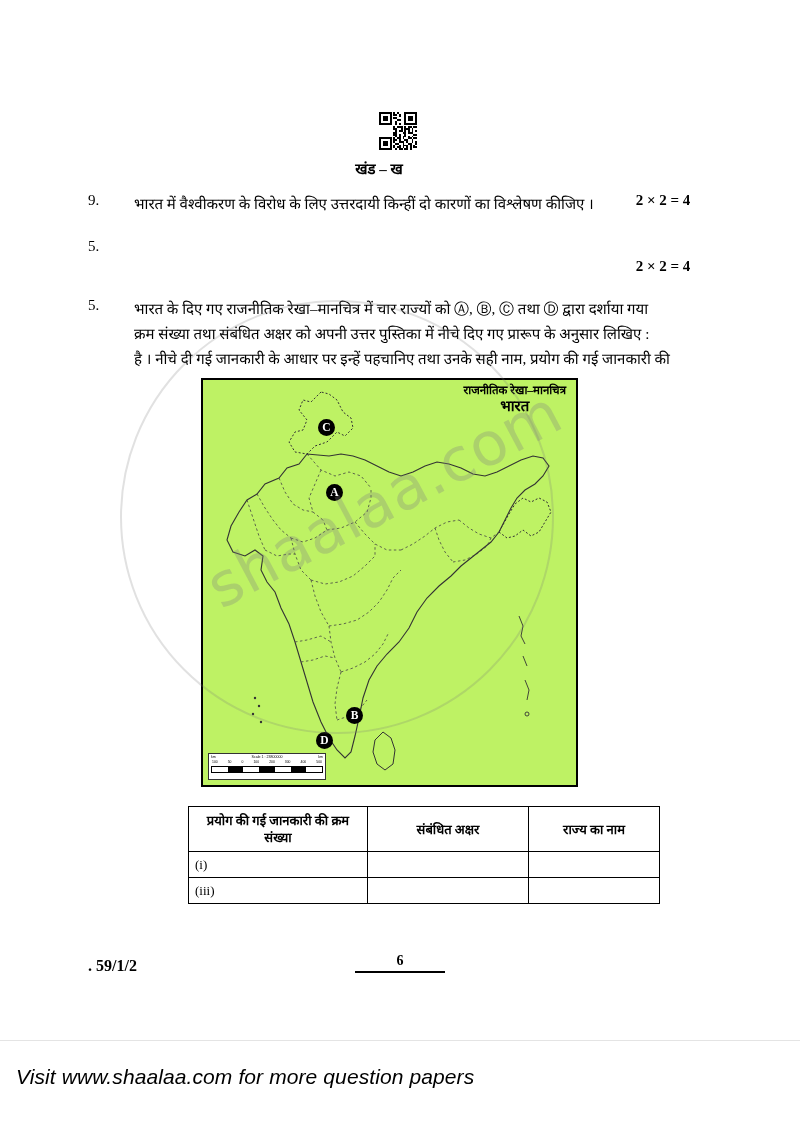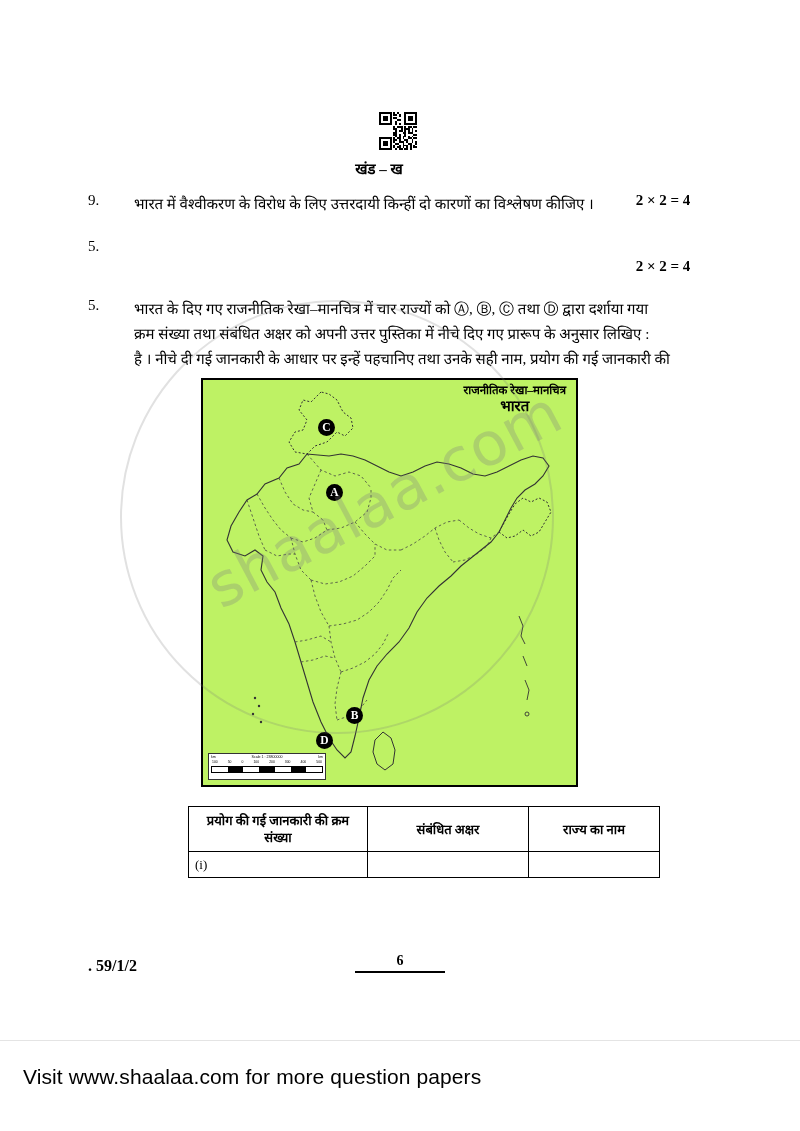--- a/index.html
+++ b/index.html
@@ -272,26 +272,27 @@
     position: absolute;
     left: 0;
     top: 1040px;
     width: 800px;
     height: 91px;
     background: #fff;
     border-top: 1px solid #e4e4e4;
   }
   #banner-text {
     position: absolute;
-    left: 23px;
+    left: 16px;
     top: 24px;
     font-family: "Liberation Sans", sans-serif;
     font-size: 21px;
     color: #000;
     letter-spacing: 0.1px;
+    font-style: italic;
   }
 </style>
 </head>
 <body>
 
 <div id="page">
 
   <div id="watermark-layer">
     <div id="watermark-arc"></div>
     <div id="watermark-text">shaalaa.com</div>
@@ -517,20 +518,25 @@
         <th class="col-b">संबंधित अक्षर</th>
         <th class="col-c">राज्य का नाम</th>
       </tr>
     </thead>
     <tbody>
       <tr>
         <td>(i)</td>
         <td></td>
         <td></td>
       </tr>
+      <tr>
+        <td>(iii)</td>
+        <td></td>
+        <td></td>
+      </tr>
     </tbody>
   </table>
 
   <div id="footer-code">. 59/1/2</div>
   <div id="footer-page">
     <span id="footer-page-num">6</span>
     <span id="footer-rule"></span>
   </div>
 
 </div>

